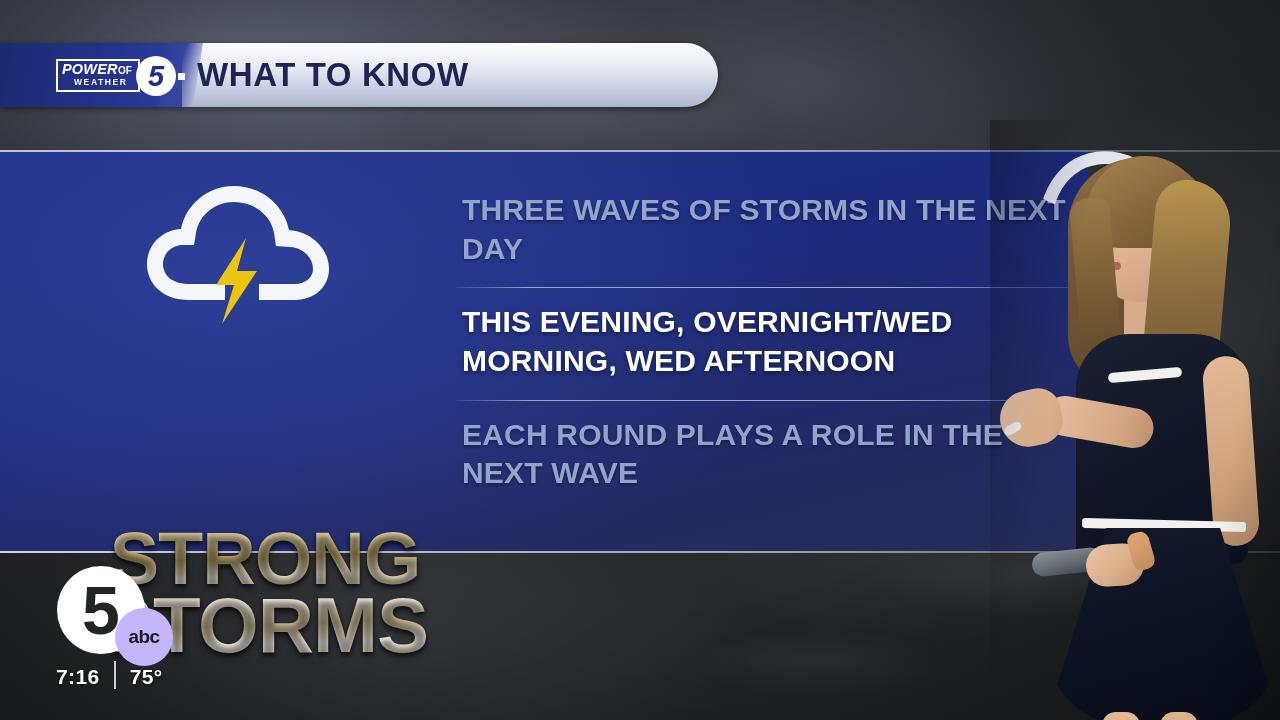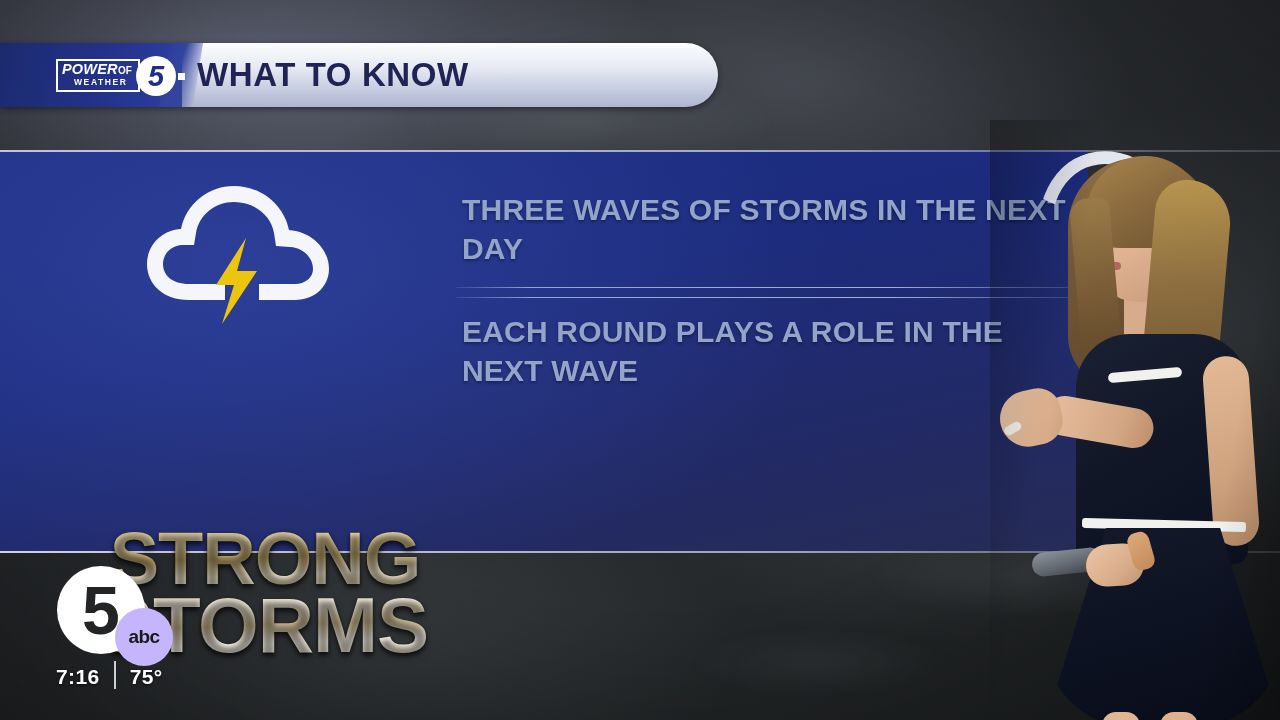--- a/index.html
+++ b/index.html
@@ -547,20 +547,23 @@
       <span class="storm-line">STRONG</span>
       <span class="storm-line second">STORMS</span>
     </div>
   </div>
 
   <div class="bullets">
     <div class="bullet">
       <span class="bullet-text">THREE WAVES OF STORMS IN THE NEXT DAY</span>
     </div>
     <div class="divider"></div>
+    <div class="bullet active">
+      <span class="bullet-text">THIS EVENING, OVERNIGHT/WED MORNING, WED AFTERNOON</span>
+    </div>
     <div class="divider"></div>
     <div class="bullet">
       <span class="bullet-text">EACH ROUND PLAYS A ROLE IN THE NEXT WAVE</span>
     </div>
   </div>
 
   <div class="presenter-wrap">
     <div class="swoosh"></div>
     <div class="p-hair-back"></div>
     <div class="p-neck"></div>

